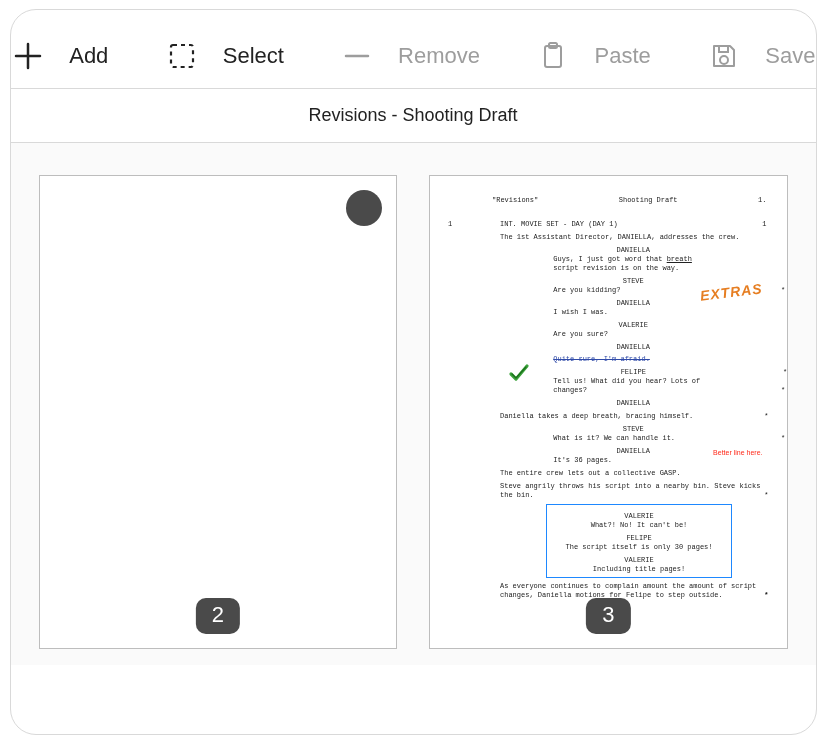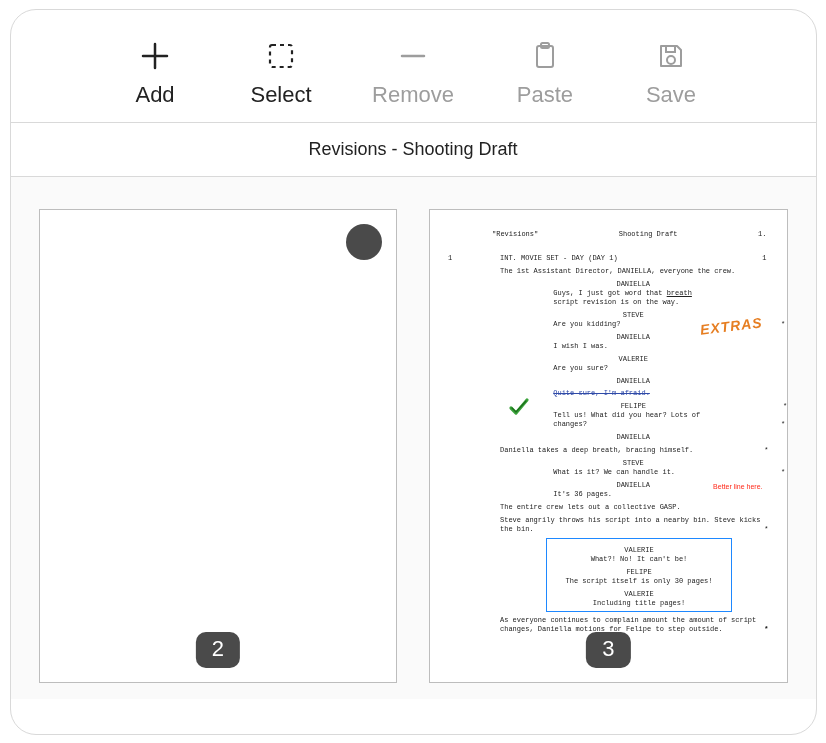--- a/index.html
+++ b/index.html
@@ -17,23 +17,23 @@
   
   .toolbar {
     display: flex;
     justify-content: center;
     gap: 56px;
     padding: 28px 0 14px;
     border-bottom: 1px solid #d9d9d9;
   }
   .toolbar-item {
     display: flex;
-    flex-direction: column;
+    flex-direction: row;
     align-items: center;
-    gap: 8px;
+    gap: 24px;
     min-width: 70px;
     cursor: pointer;
   }
   .toolbar-item .icon { width: 36px; height: 36px; display:flex; align-items:center; justify-content:center; }
   .toolbar-item .tlabel { font-size: 22px; font-weight: 400; color: #222; }
   .toolbar-item.disabled .tlabel { color: #9d9d9d; }
   .toolbar-item.disabled svg line, .toolbar-item.disabled svg rect, .toolbar-item.disabled svg path, .toolbar-item.disabled svg circle { stroke: #9d9d9d; }
   
   .titlebar {
     text-align: center;
@@ -218,21 +218,21 @@
         <div class="script-header">
           <span>"Revisions"</span>
           <span>Shooting Draft</span>
           <span>1.</span>
         </div>
         <div class="scene-num-left">1</div>
         <div class="scene-num-right">1</div>
 
         <div class="body">
           <div class="slug">INT. MOVIE SET - DAY (DAY 1)</div>
-          <div class="action">The 1st Assistant Director, DANIELLA, everyone the crew.</div>
+          <div class="action">The 1st Assistant Director, DANIELLA, addresses the crew.</div>
 
           <div class="char">DANIELLA</div>
           <div class="dlg">
             <span>Guys, I just got word that </span><span class="underline">breath</span><br>
             <span>script revision is on the way.</span>
           </div>
 
           <div class="char">STEVE</div>
           <div class="dlg rowrel"><span>Are you kidding?</span><span class="rev-star" style="right:-72px;">*</span></div>
 

